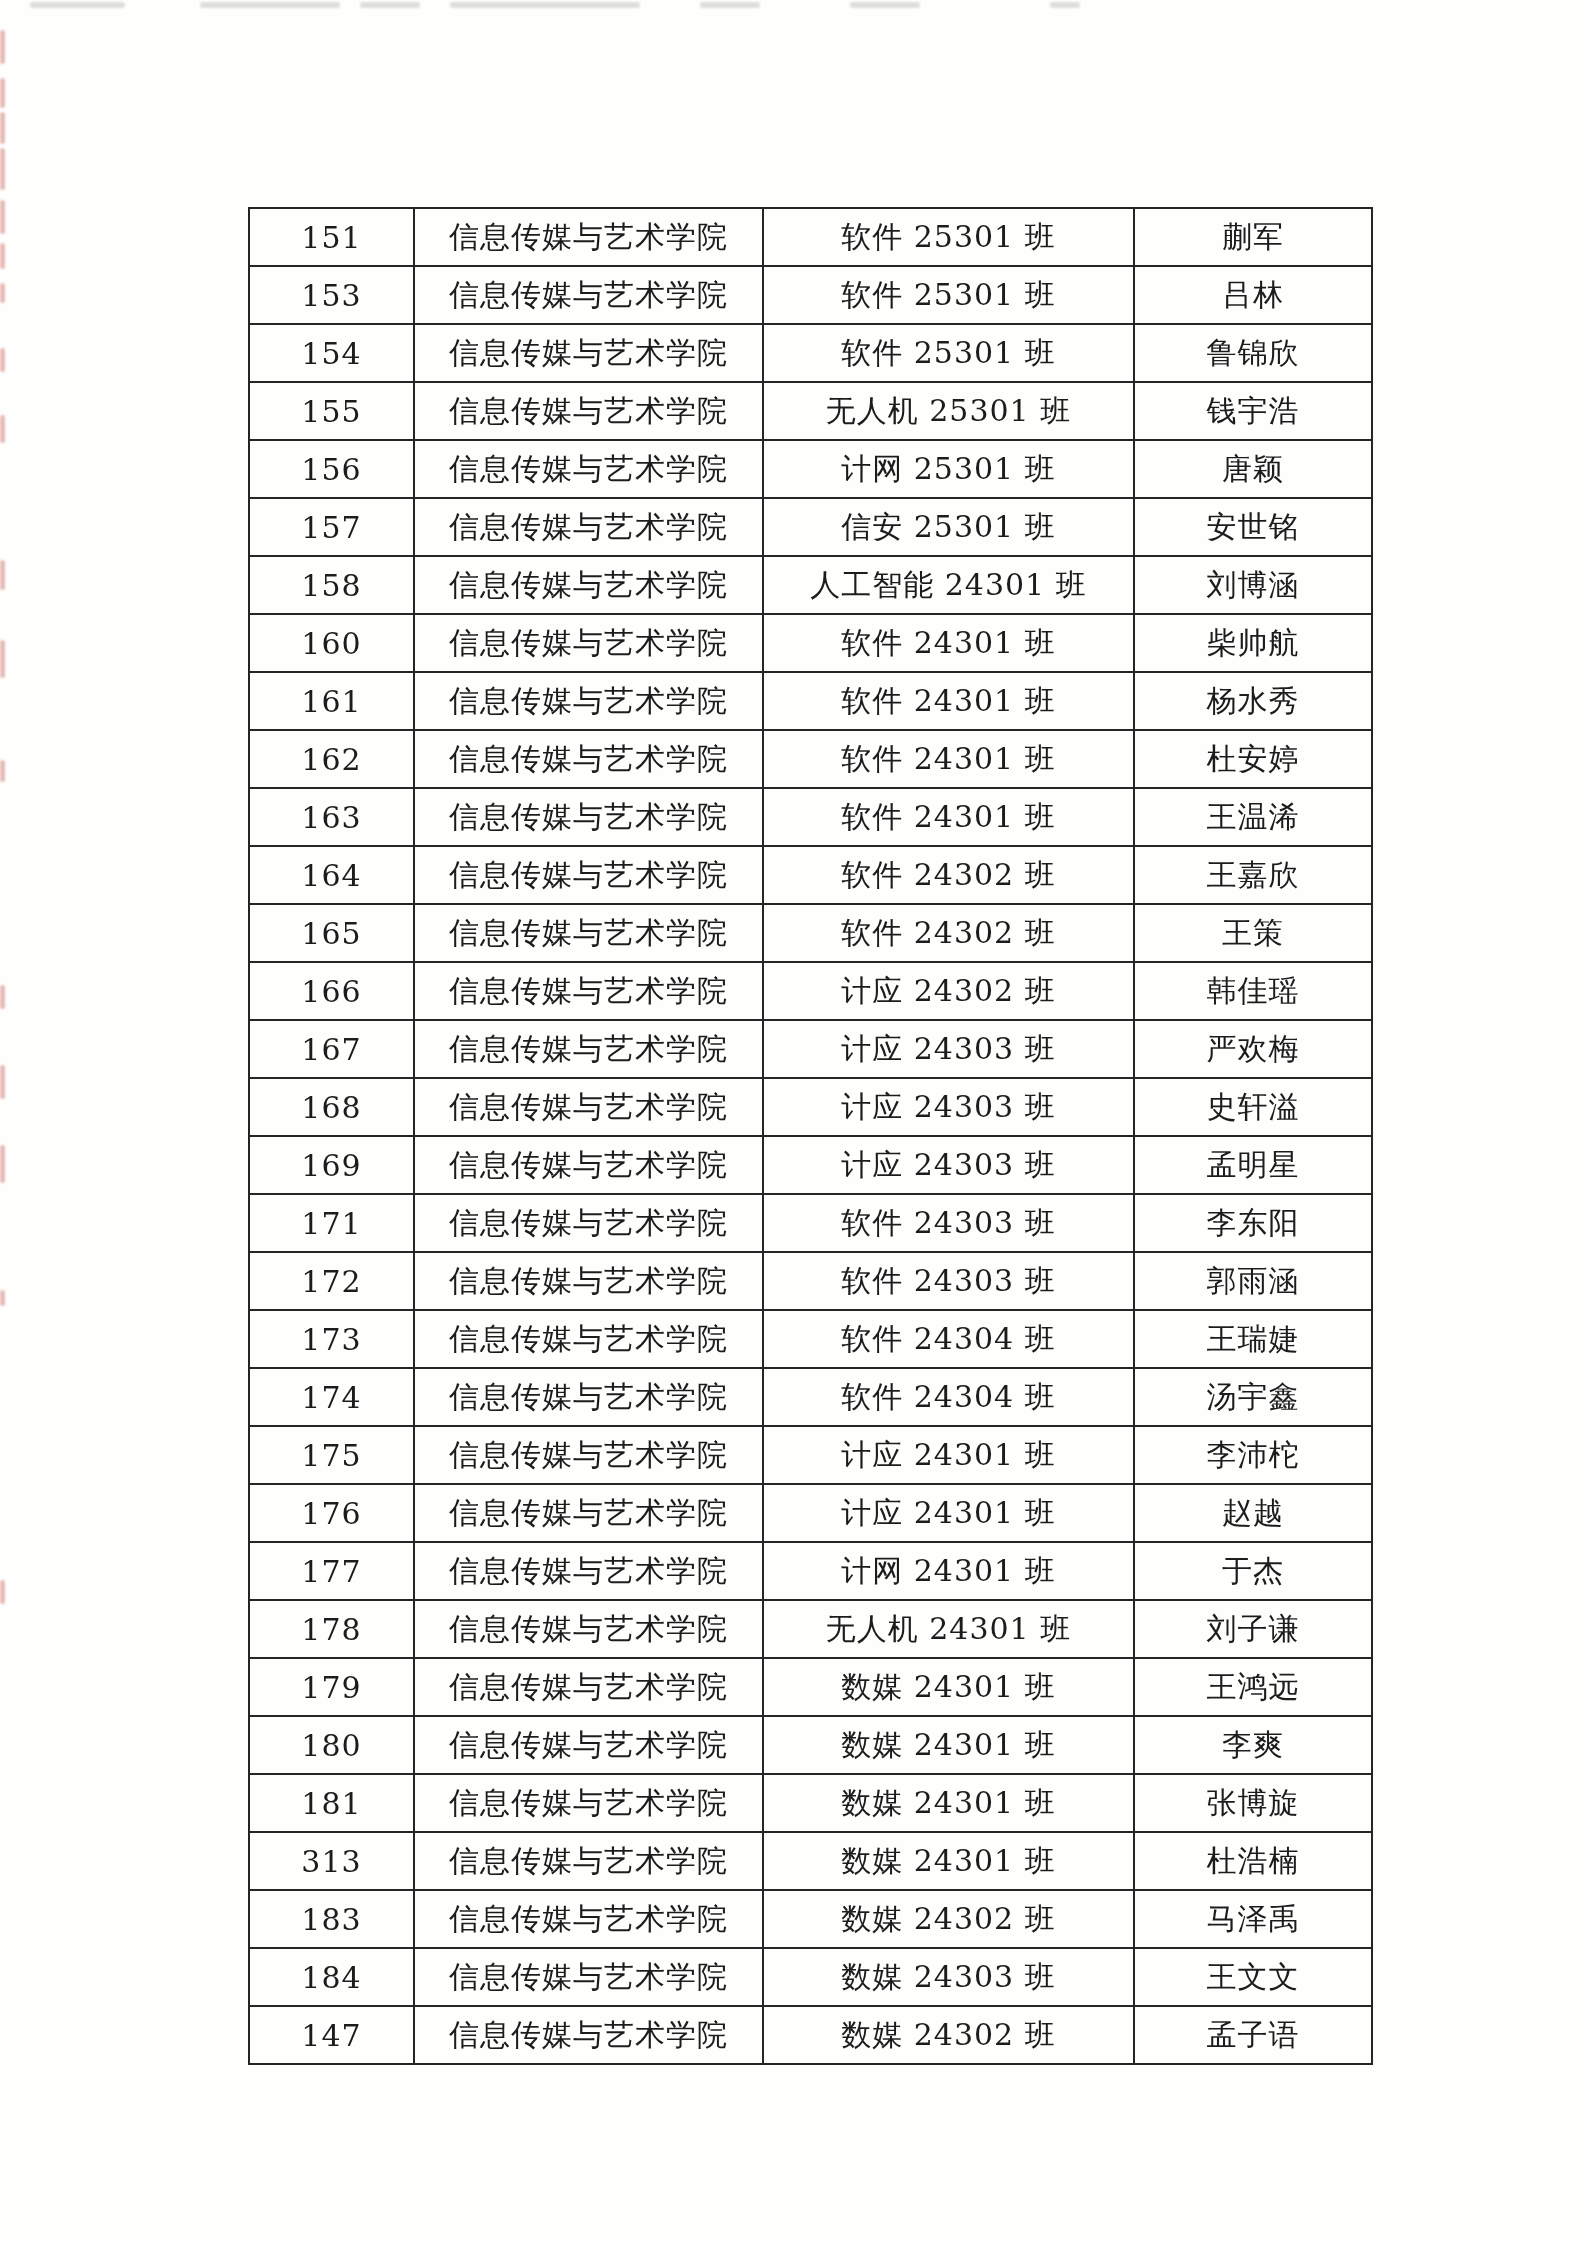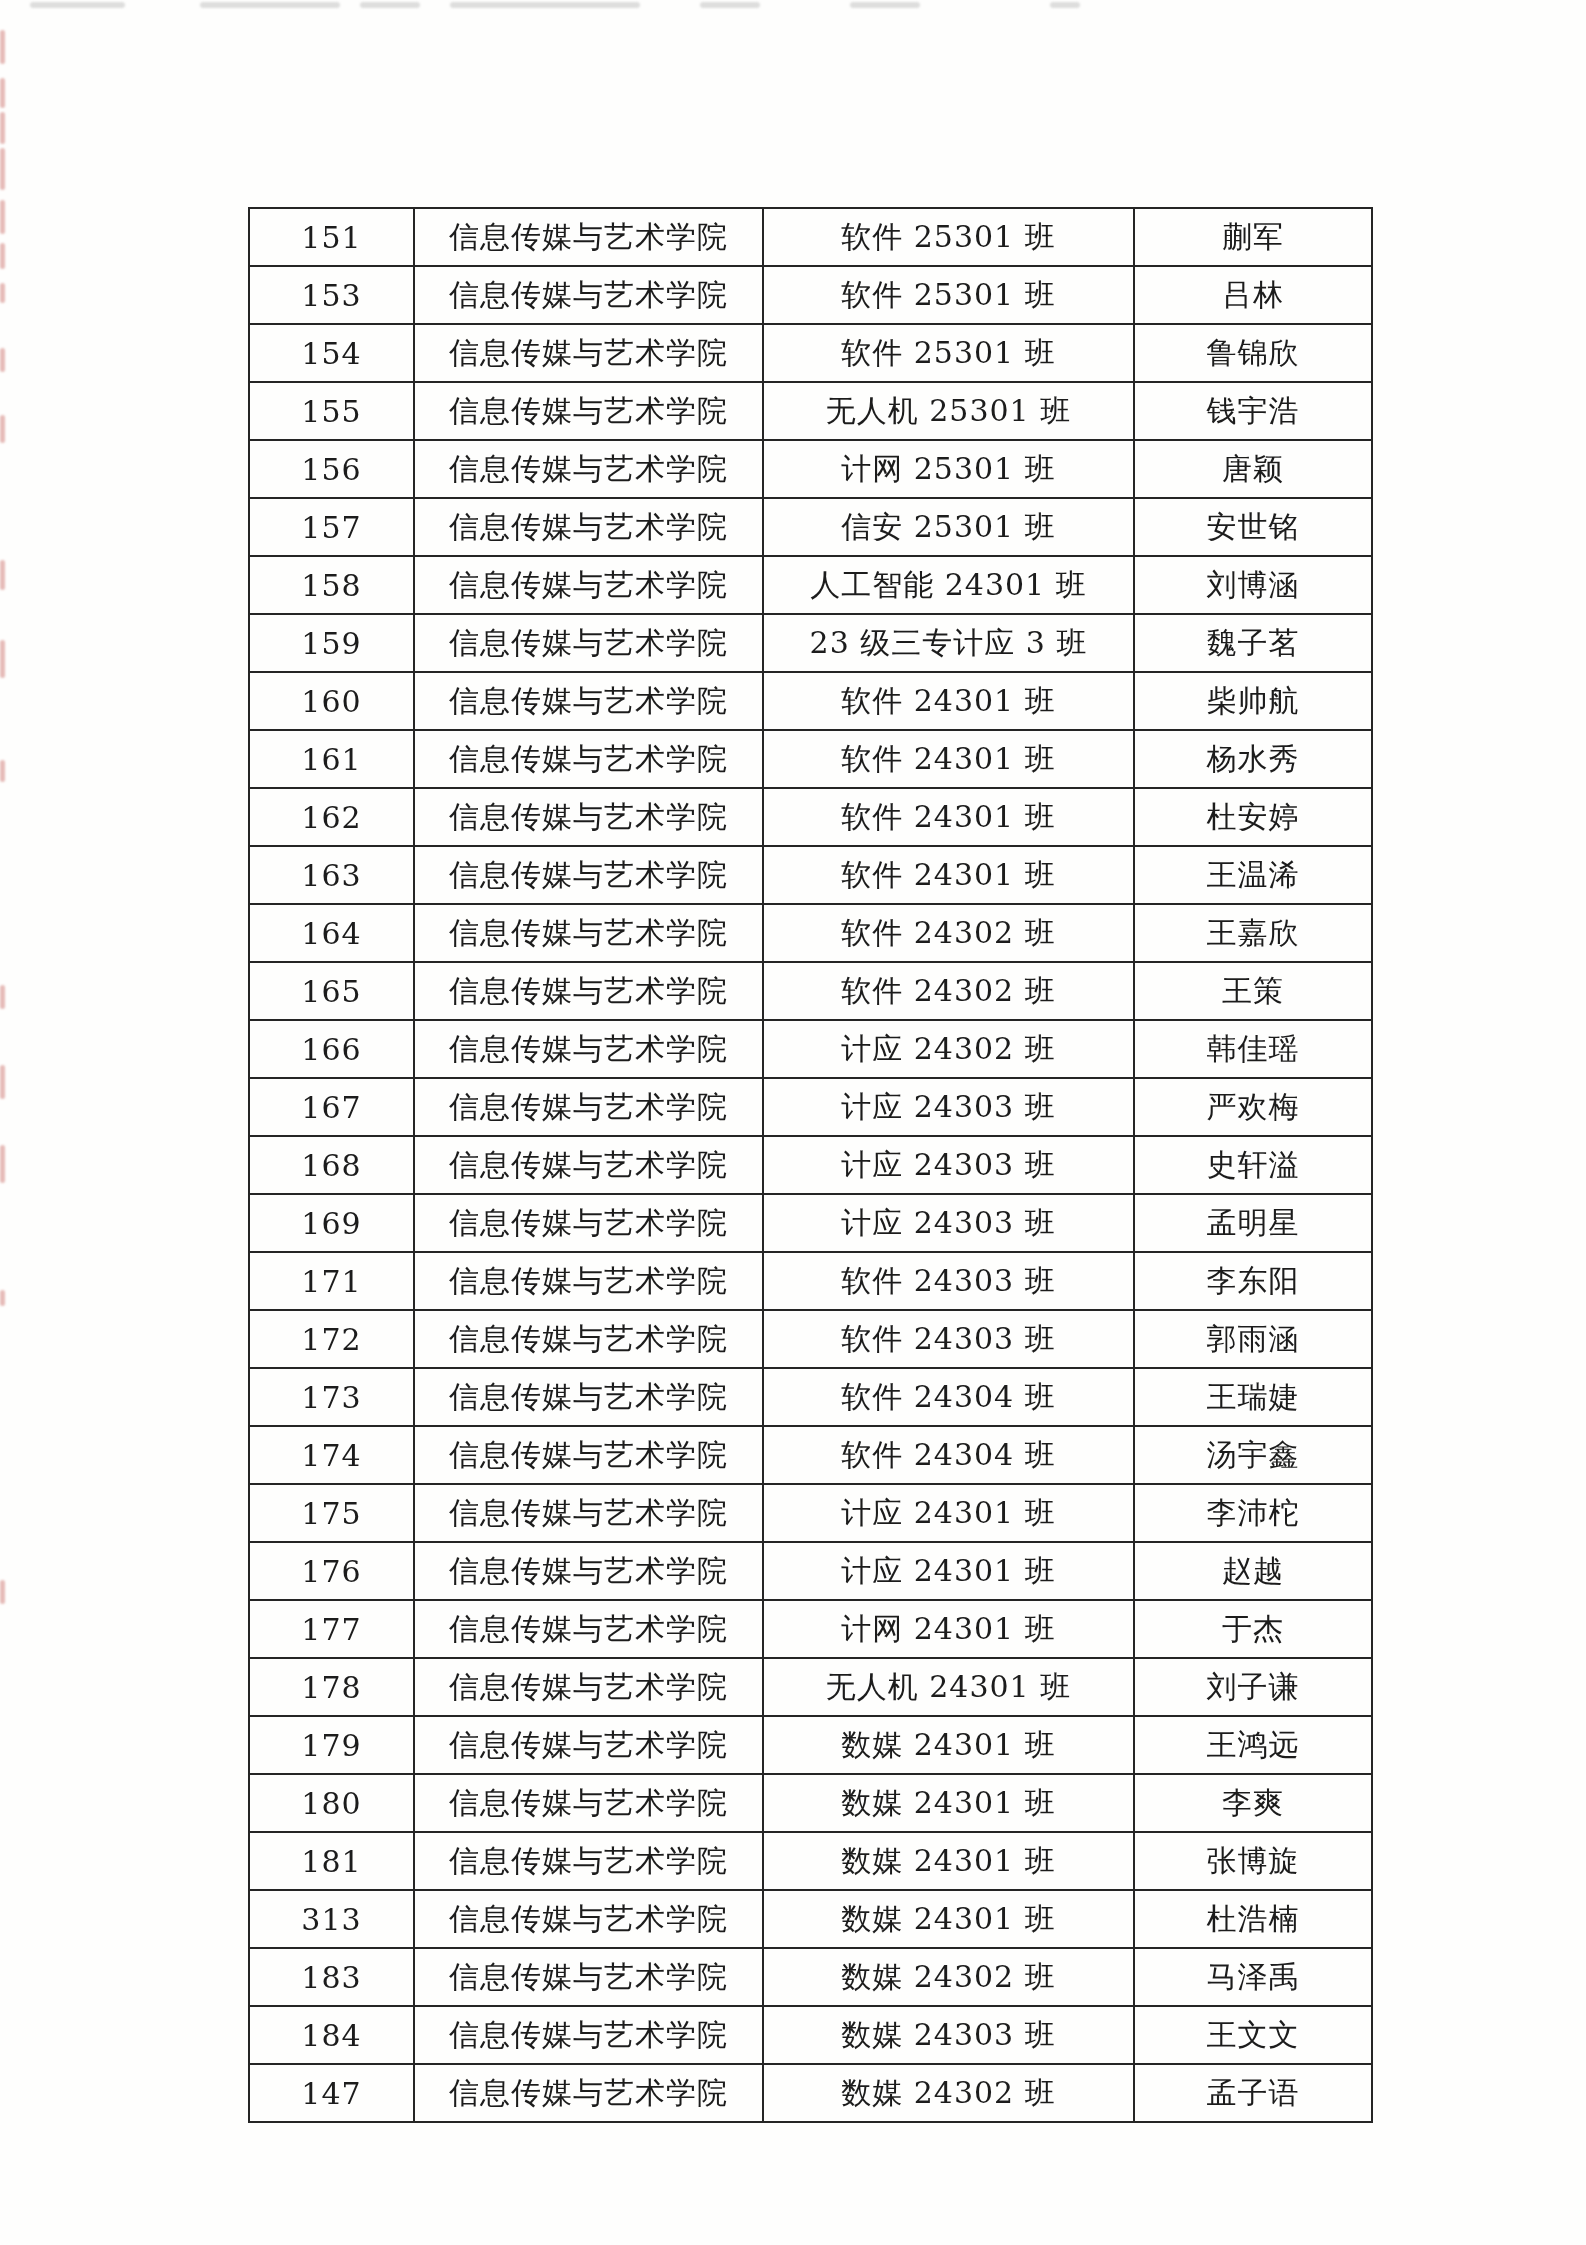--- a/index.html
+++ b/index.html
@@ -139,26 +139,20 @@
           <td>信安 25301 班</td>
           <td>安世铭</td>
         </tr>
         <tr>
           <td>158</td>
           <td>信息传媒与艺术学院</td>
           <td>人工智能 24301 班</td>
           <td>刘博涵</td>
         </tr>
         <tr>
-          <td>159</td>
-          <td>信息传媒与艺术学院</td>
-          <td>23 级三专计应 3 班</td>
-          <td>魏子茗</td>
-        </tr>
-        <tr>
           <td>160</td>
           <td>信息传媒与艺术学院</td>
           <td>软件 24301 班</td>
           <td>柴帅航</td>
         </tr>
         <tr>
           <td>161</td>
           <td>信息传媒与艺术学院</td>
           <td>软件 24301 班</td>
           <td>杨水秀</td>

